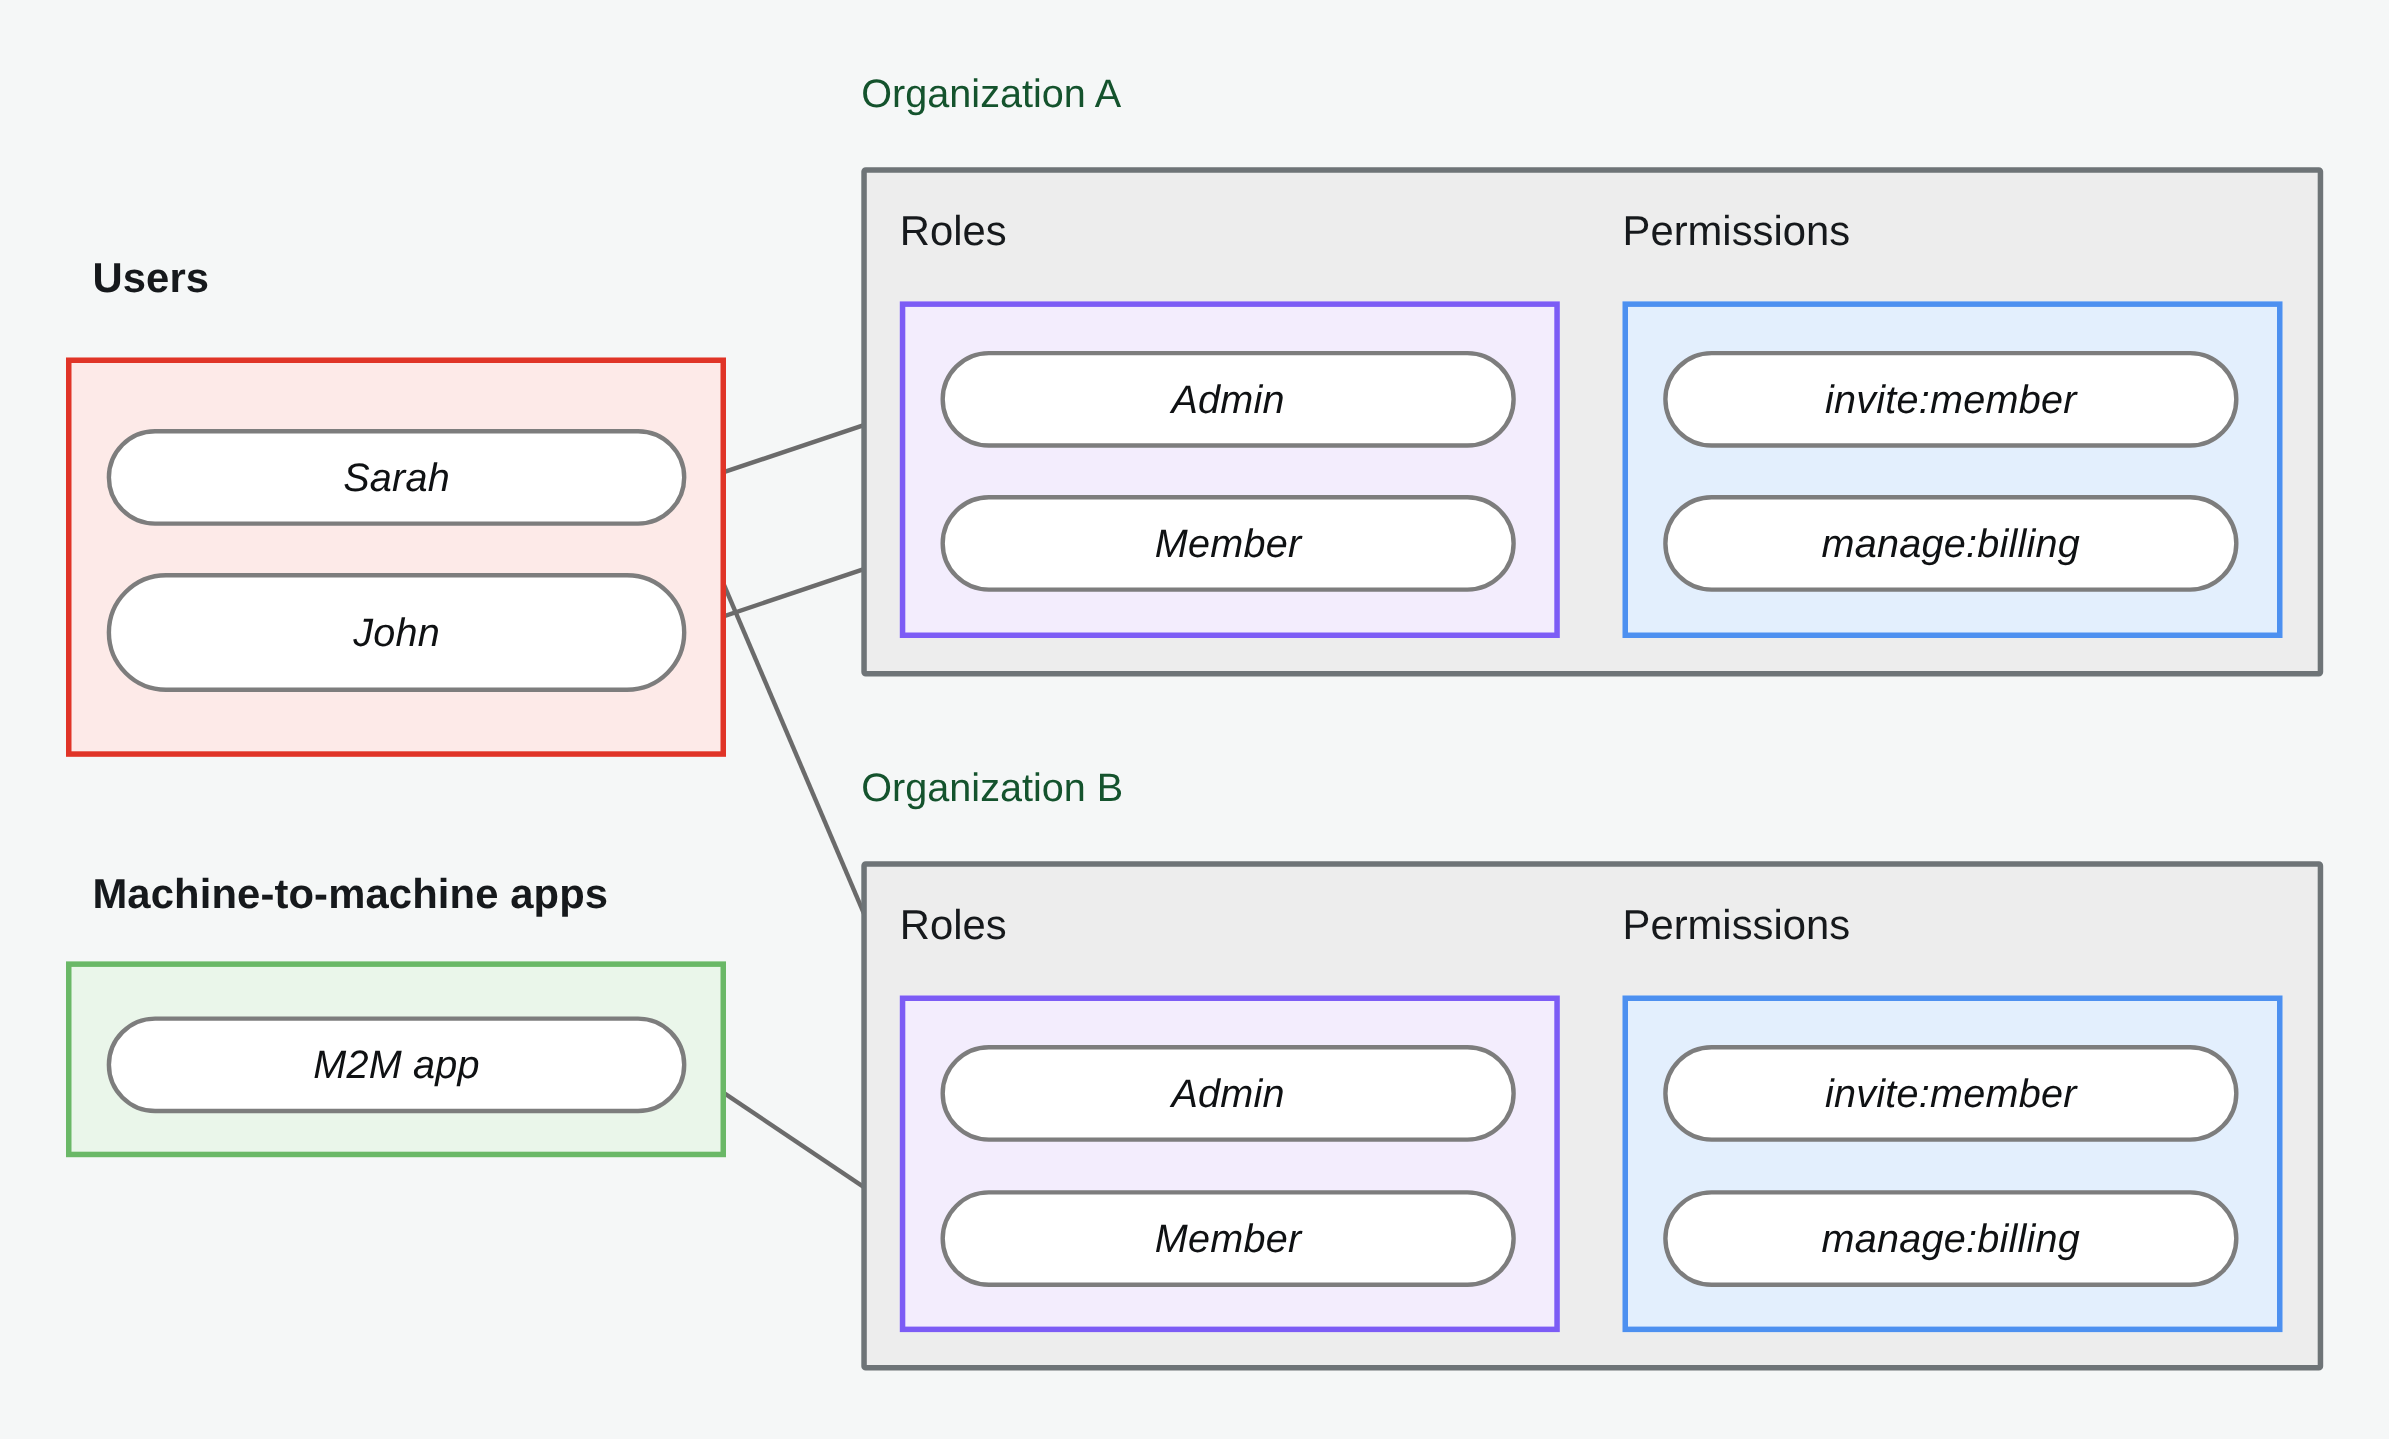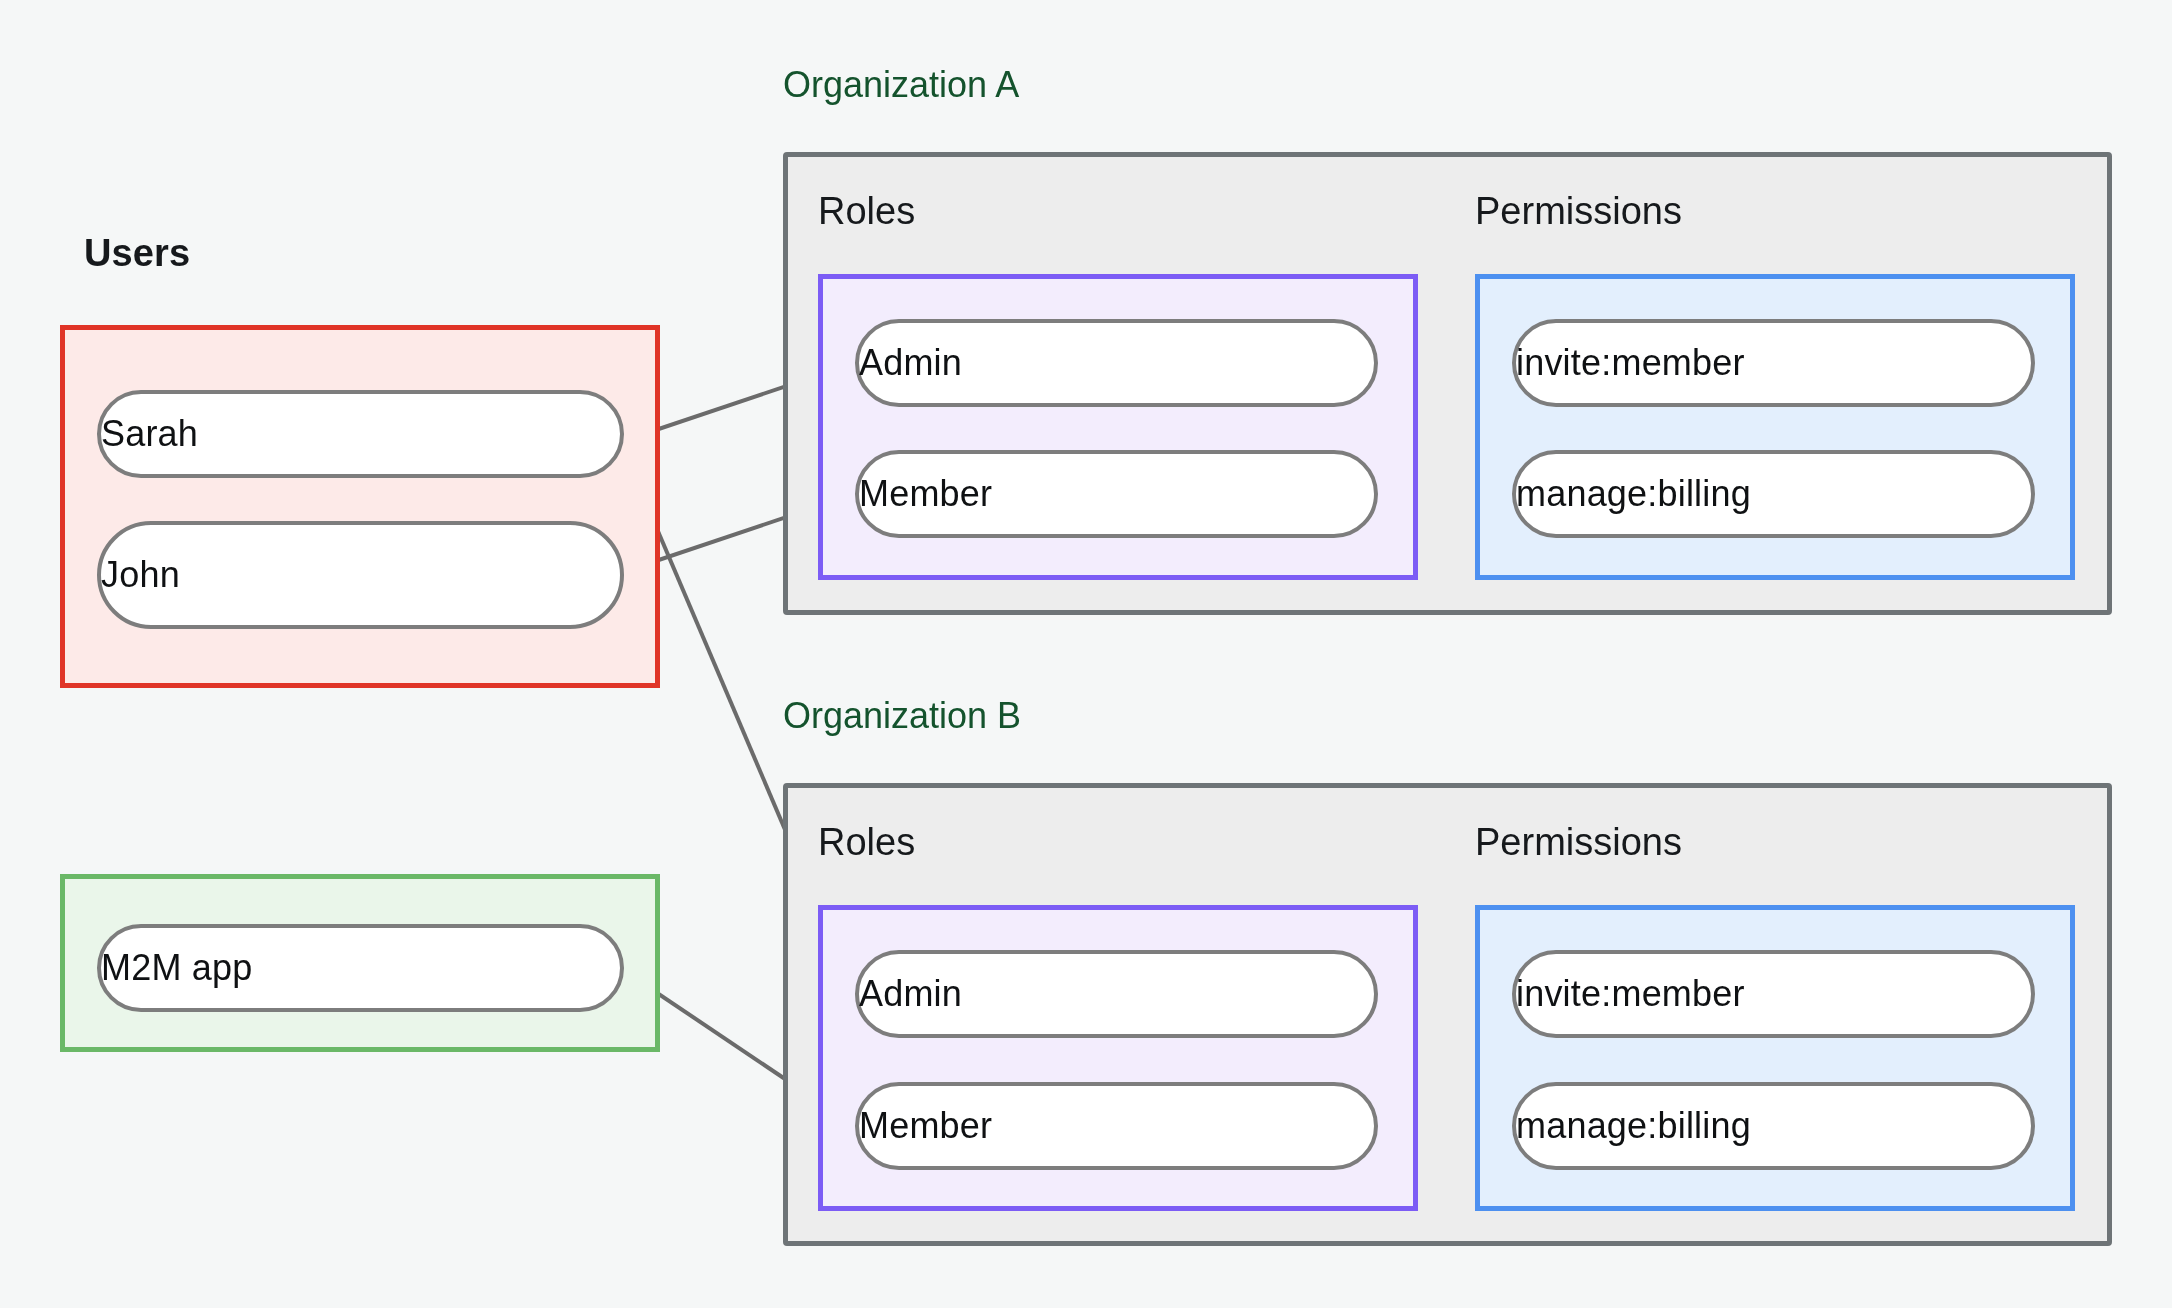--- a/index.html
+++ b/index.html
@@ -82,25 +82,26 @@
     border: 5px solid #4d90f0;
   }
   .pill {
     position: absolute;
     box-sizing: border-box;
     background: #ffffff;
     border: 4px solid #7d7d7d;
     border-radius: 999px;
     display: flex;
     align-items: center;
-    justify-content: flex-start;
+    justify-content: center;
     font-size: 36px;
     color: #0f1113;
     z-index: 4;
     letter-spacing: 0.2px;
+    font-style: italic;
   }
   .pill-label {
     line-height: 1;
   }
 </style>
 </head>
 <body>
 
 <div id="canvas">
 
@@ -144,20 +145,21 @@
   <div class="box box-red" style="left:60px; top:325px; width:600px; height:363px;"></div>
 
   <div class="pill" style="left:97px; top:390px; width:527px; height:88px;">
     <span class="pill-label">Sarah</span>
   </div>
 
   <div class="pill" style="left:97px; top:521px; width:527px; height:108px;">
     <span class="pill-label">John</span>
   </div>
 
+  <div class="group-title" style="left:60px; top:792px;">Machine-to-machine apps</div>
 
   <div class="box box-green" style="left:60px; top:874px; width:600px; height:178px;"></div>
 
   <div class="pill" style="left:97px; top:924px; width:527px; height:88px;">
     <span class="pill-label">M2M app</span>
   </div>
 
   <div class="org-title" style="left:783px; top:64px;">Organization A</div>
 
   <div class="box box-gray" style="left:783px; top:152px; width:1329px; height:463px;"></div>

